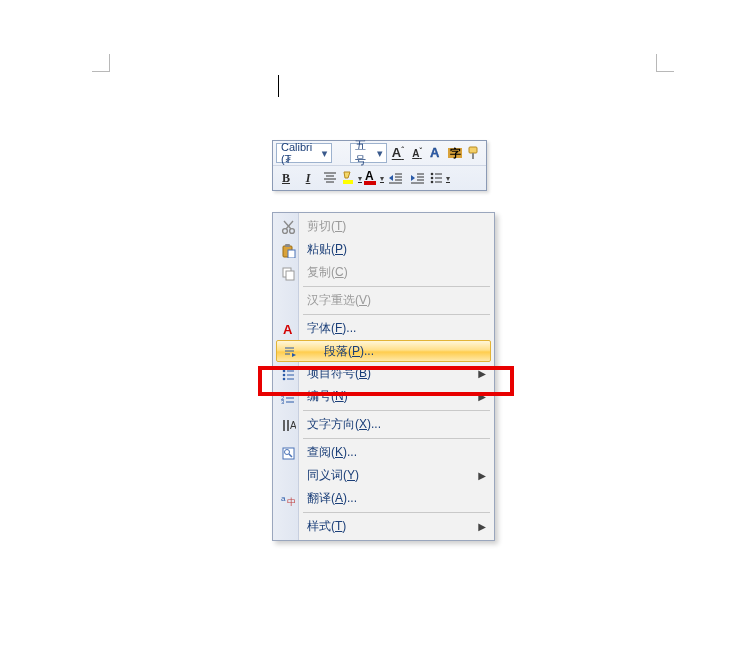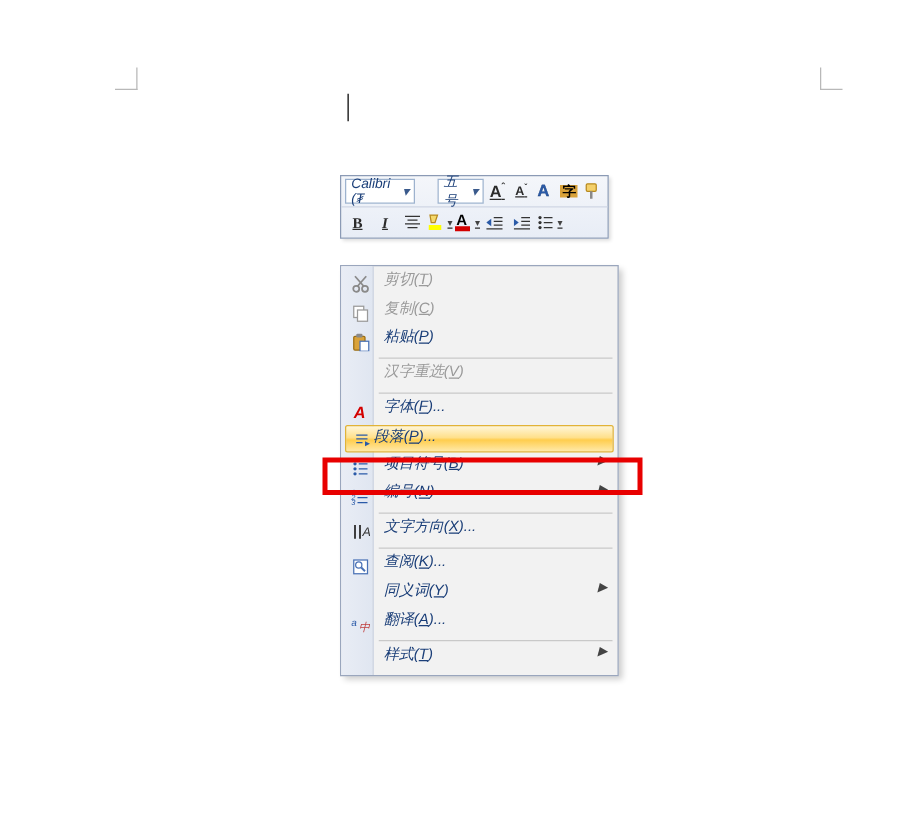--- a/index.html
+++ b/index.html
@@ -50,21 +50,20 @@
 
   .combo {
     display: inline-flex;
     align-items: center;
     height: 20px;
     border: 1px solid #9db2ce;
     background: #fff;
     font-size: 11px;
     padding: 0 2px 0 4px;
     color: #1a3e78;
-    font-style: italic;
   }
   .combo .dd {
     width: 11px; text-align: center; color: #3a5a8c;
     margin-left: 2px;
   }
   .tbtn {
     width: 20px; height: 20px;
     display: inline-flex;
     align-items: center; justify-content: center;
     color: #2b2b2b;
@@ -85,25 +84,25 @@
   .context-menu .icon-col {
     position: absolute;
     top: 0; left: 0; bottom: 0;
     width: 26px;
     background: linear-gradient(to right, #e9edf5, #e0e6f1);
     border-right: 1px solid #c7cfdf;
   }
   .menu-item {
     position: relative;
     display: flex;
+    align-items: center;
     height: 23px;
     padding-left: 32px;
     color: #1a3e78;
     font-size: 12px;
-    font-style: italic;
   }
   .menu-item.disabled { color: #9a9a9a; }
   .menu-item .icon {
     position: absolute;
     left: 4px; top: 3px;
     width: 18px; height: 18px;
     display: flex; align-items: center; justify-content: center;
     font-size: 13px;
   }
   .menu-item .sub {
@@ -122,21 +121,21 @@
     position: absolute;
     left: 28px; right: 2px; top: 2px;
     border-top: 1px solid #c9c9c9;
   }
 
   .menu-item.highlight {
     background: linear-gradient(#fff6d8, #ffe08b 45%, #ffcd4e 55%, #ffe9a9);
     border: 1px solid #e2b336;
     border-radius: 2px;
     margin: 0 1px;
-    padding-left: 22px;
+    padding-left: 47px;
     height: 22px;
   }
   .menu-item.highlight .icon { left: 3px; top: 2px; }
 
   
   .red-box {
     position: absolute;
     border: 4px solid #e80000;
     top: 366px;
     left: 258px;
@@ -259,38 +258,38 @@
         <span class="icon">
           <svg width="15" height="15">
             <circle cx="4" cy="11" r="2.4" fill="none" stroke="#8a8a8a" stroke-width="1.4"></circle>
             <circle cx="11" cy="11" r="2.4" fill="none" stroke="#8a8a8a" stroke-width="1.4"></circle>
             <line x1="5" y1="9" x2="12" y2="1" stroke="#8a8a8a" stroke-width="1.4"></line>
             <line x1="10" y1="9" x2="3" y2="1" stroke="#8a8a8a" stroke-width="1.4"></line>
           </svg>
         </span>
         <span>剪切(<span class="hk">T</span>)</span>
       </div>
-      <div class="menu-item disabled">
-        <span class="icon">
-          <svg width="15" height="15">
-            <rect x="2" y="2" width="8" height="9" fill="#fff" stroke="#9a9a9a"></rect>
-            <rect x="5" y="5" width="8" height="9" fill="#fff" stroke="#9a9a9a"></rect>
-          </svg>
-        </span>
-        <span>复制(<span class="hk">C</span>)</span>
-      </div>
       <div class="menu-item">
         <span class="icon">
           <svg width="15" height="15">
             <rect x="2" y="3" width="9" height="11" rx="1" fill="#d9a23a" stroke="#9b6d12"></rect>
             <rect x="4" y="1" width="5" height="3" rx="1" fill="#8a8a8a"></rect>
             <rect x="7" y="7" width="7" height="8" fill="#fff" stroke="#4a72b6"></rect>
           </svg>
         </span>
         <span>粘贴(<span class="hk">P</span>)</span>
+      </div>
+      <div class="menu-item disabled">
+        <span class="icon">
+          <svg width="15" height="15">
+            <rect x="2" y="2" width="8" height="9" fill="#fff" stroke="#9a9a9a"></rect>
+            <rect x="5" y="5" width="8" height="9" fill="#fff" stroke="#9a9a9a"></rect>
+          </svg>
+        </span>
+        <span>复制(<span class="hk">C</span>)</span>
       </div>
       <div class="menu-sep"></div>
       <div class="menu-item disabled">
         <span>汉字重选(<span class="hk">V</span>)</span>
       </div>
       <div class="menu-sep"></div>
       <div class="menu-item">
         <span class="icon">
           <svg width="15" height="15">
             <text x="2" y="12" font-size="13" font-weight="700" fill="#d30000">A</text>

